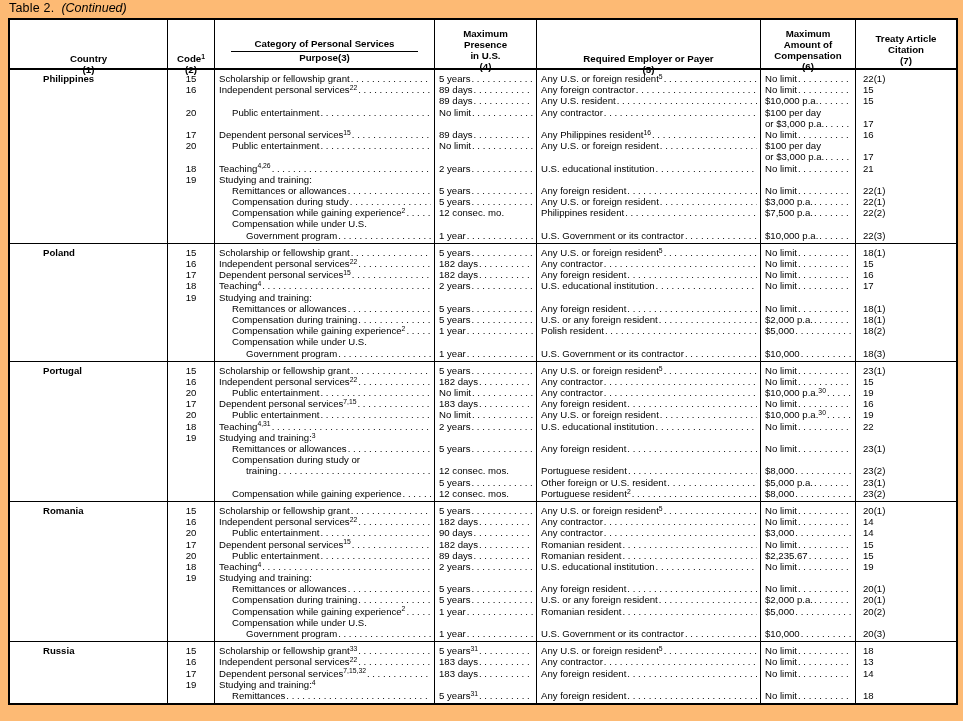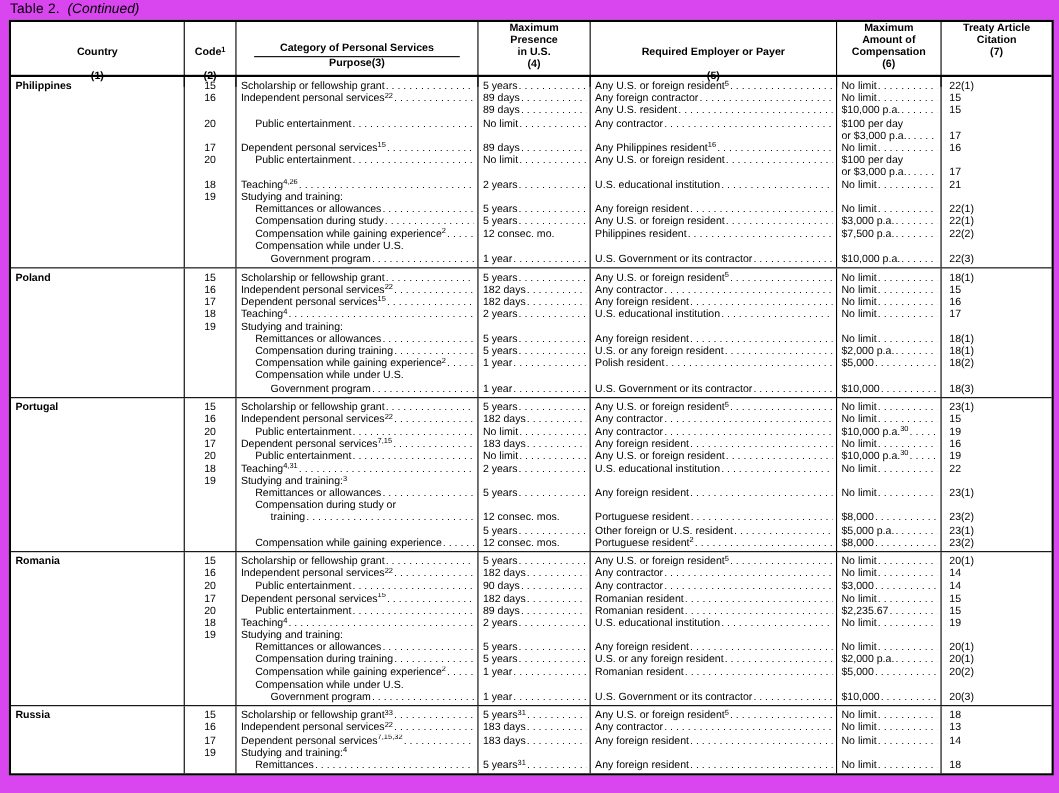--- a/index.html
+++ b/index.html
@@ -1,50 +1,50 @@
 <!DOCTYPE html>
 <html><head>
 <meta charset="utf-8">
 <style>
   * { margin:0; padding:0; box-sizing:border-box; }
   html,body { background:#ffffff; }
   .page {
-    position:relative; width:963px; height:721px; background:#d946ef;
+    position:relative; width:963px; height:721px; background:#fdba74;
     font-family:"Liberation Sans","DejaVu Sans",sans-serif; color:#000;
     overflow:hidden;
   }
   .title { position:absolute; left:9px; top:1px; font-size:12.5px; }
   .title .lbl { font-style:normal; letter-spacing:.2px; }
   .title .cont { font-style:italic; margin-left:7px; }
 
   .table {
     position:absolute; left:8px; top:18px; width:950px;
     border:2px solid #000; background:#fff;
   }
   .grid7 { display:grid; grid-template-columns:157px 47px 220px 102px 224px 95px 1fr; }
 
   
   .header { border-bottom:2px solid #000; height:50px; }
   .hcell {
     border-left:1px solid #000; display:flex; flex-direction:column;
-    text-align:center; font-weight:bold;
+    justify-content:center; text-align:center; font-weight:bold;
     font-size:9.7px; line-height:11px; white-space:pre-line;
   }
   .hcell.first { border-left:none; }
-  .hcell.low { justify-content:flex-end; padding-bottom:4px;gap:11px; }
+  .hcell.low { justify-content:flex-end; padding-bottom:4px; }
   .hcell .hn { font-weight:bold; }
   .hcell3 { padding:16px; justify-content:stretch; }
   .hcell3 .cat { border-bottom:1px solid #000; padding:2px 0 2px; }
   .hcell3 .purp { flex:1; display:flex; flex-direction:row; justify-content:center; }
 
   
   .section { border-top:1px solid #000; }
   .section:first-child { border-top:none; }
   .col { border-left:1px solid #000; padding-top:3px; padding-bottom:2px; overflow:hidden; }
-  .col.first { border-left:none; }
+  .col.first { border-left:none;margin-left:29px; }
   .cname { font-weight:bold; font-size:9.6px; line-height:11.2px; padding-left:4px; white-space:nowrap; }
 
   .line {
     display:flex; height:11.2px; line-height:11.2px; font-size:9.6px;
     padding:0 3px 0 4px; overflow:hidden; white-space:nowrap;
   }
   .line.center { justify-content:center; padding:0; }
   .line.ind1 .t { padding-left:13px; }
   .line.ind2 .t { padding-left:27px; }
   .t { white-space:pre; }

